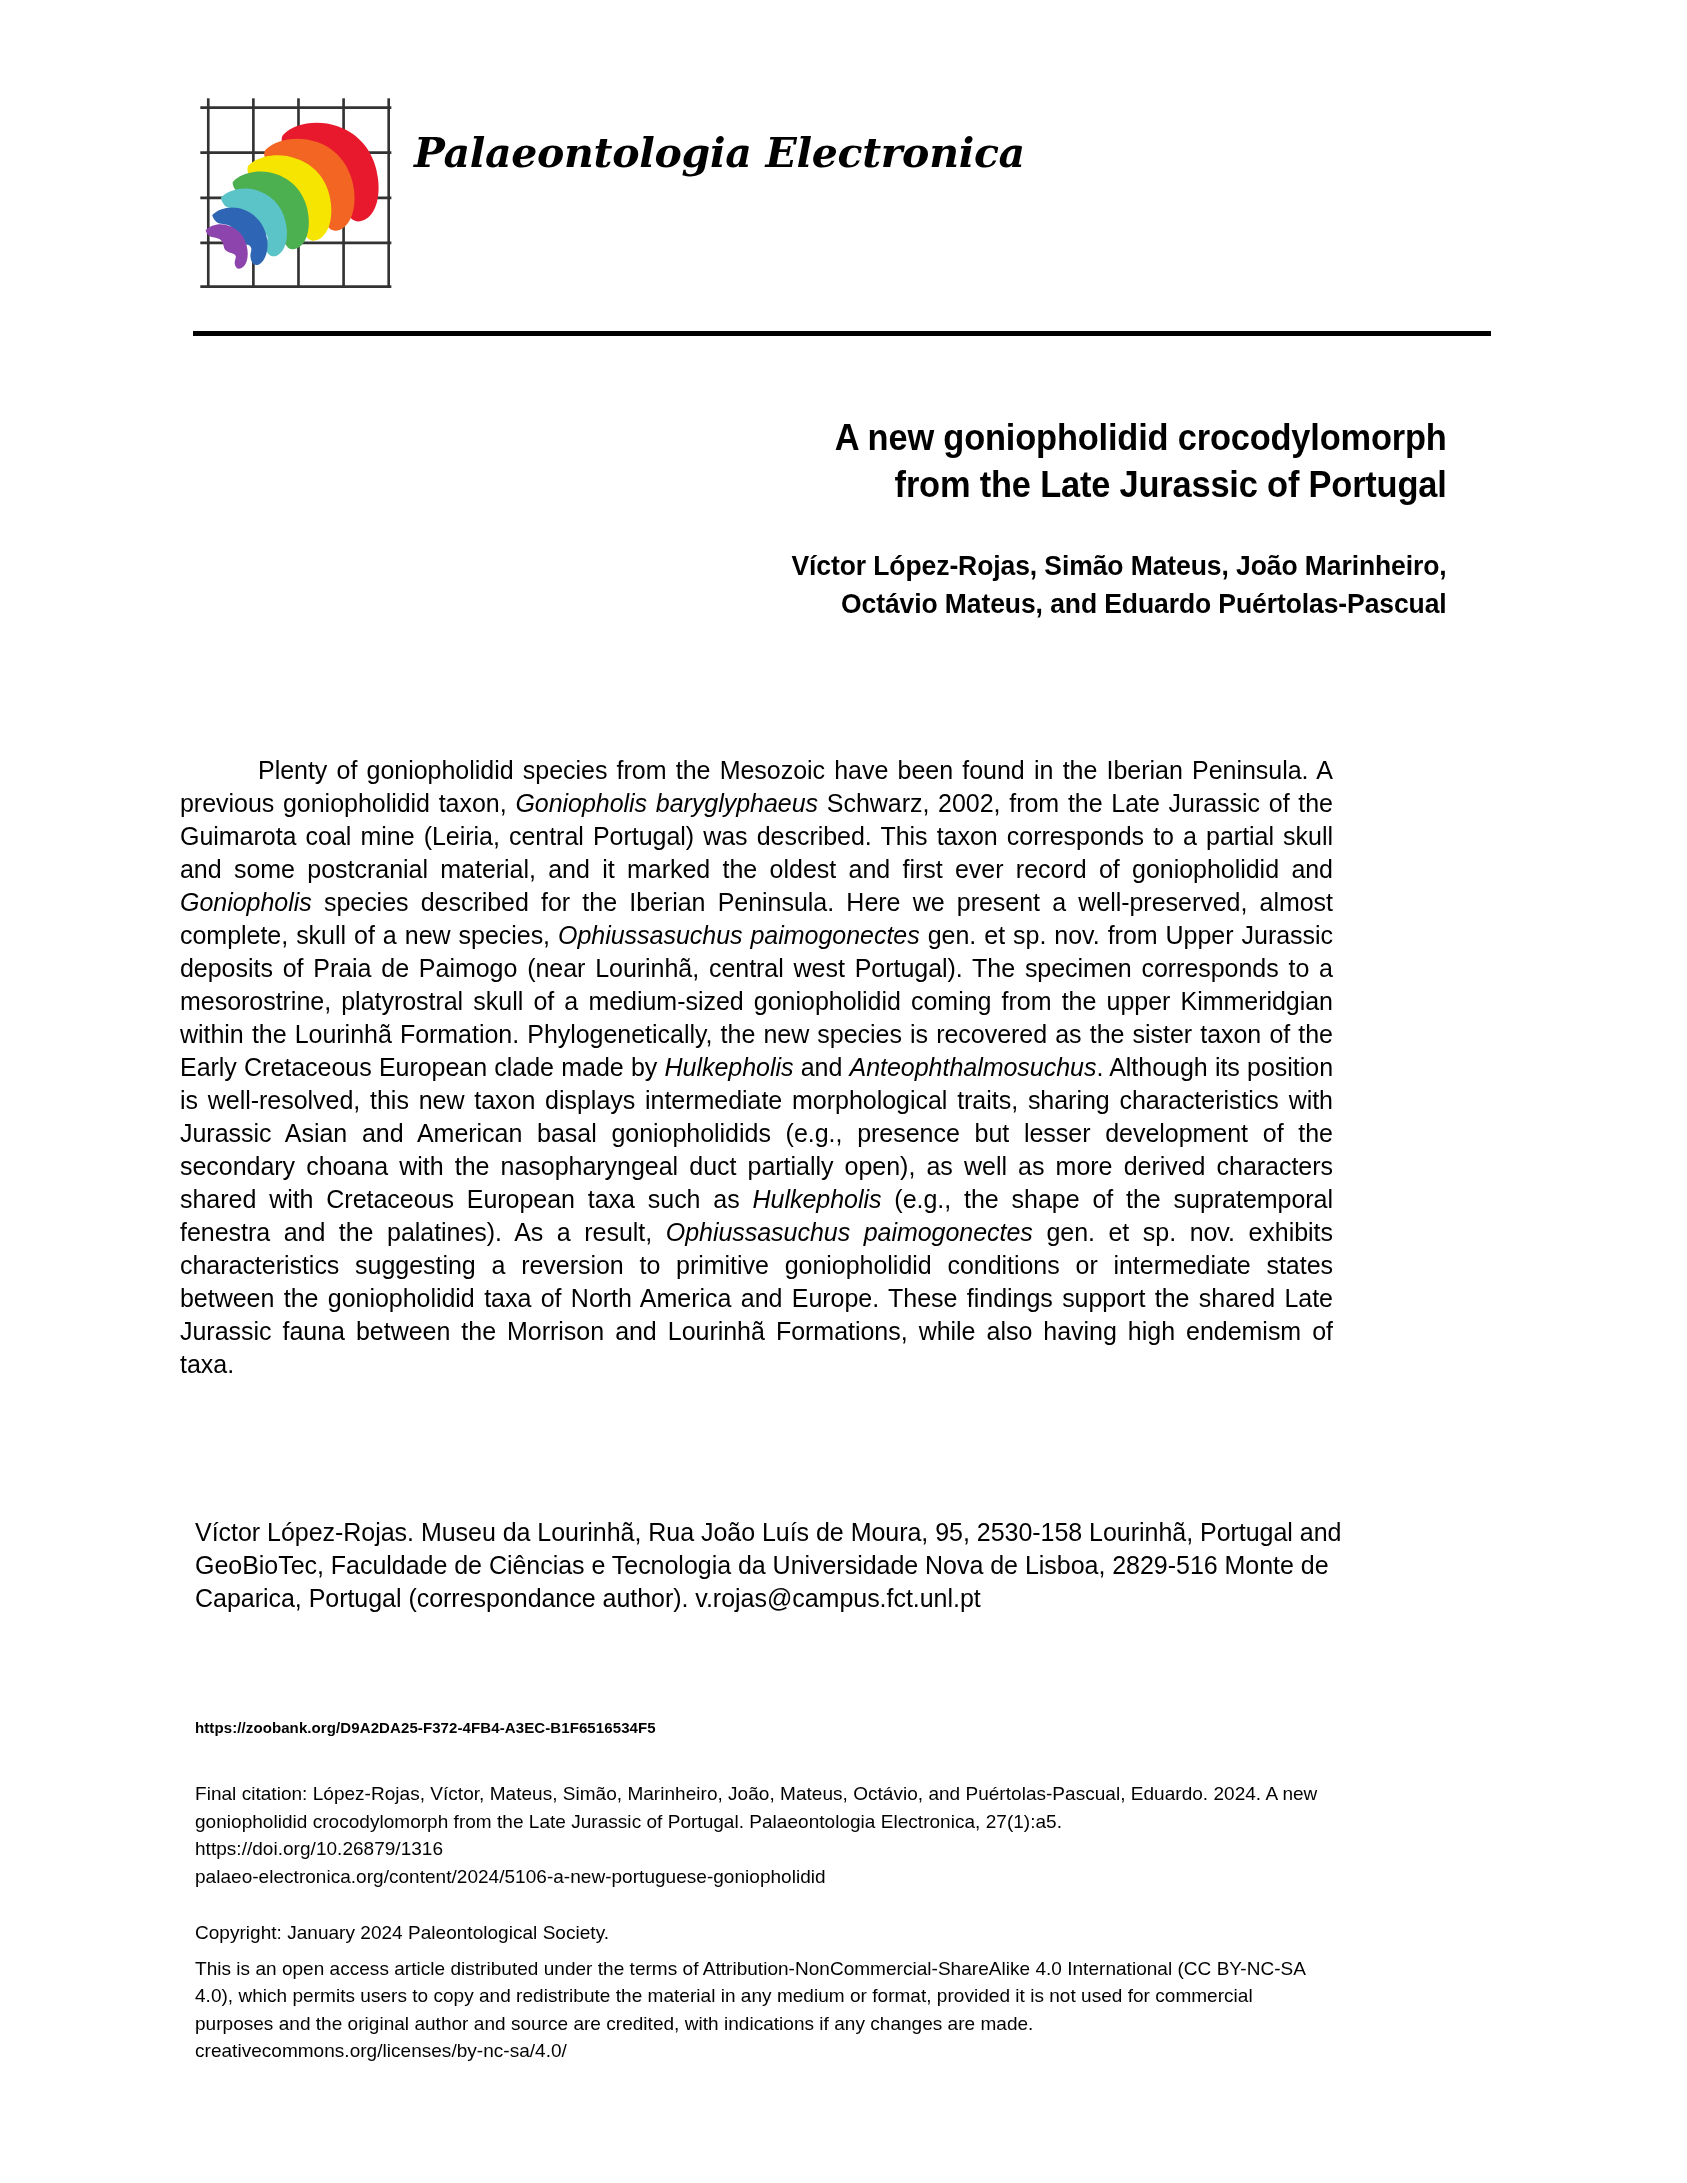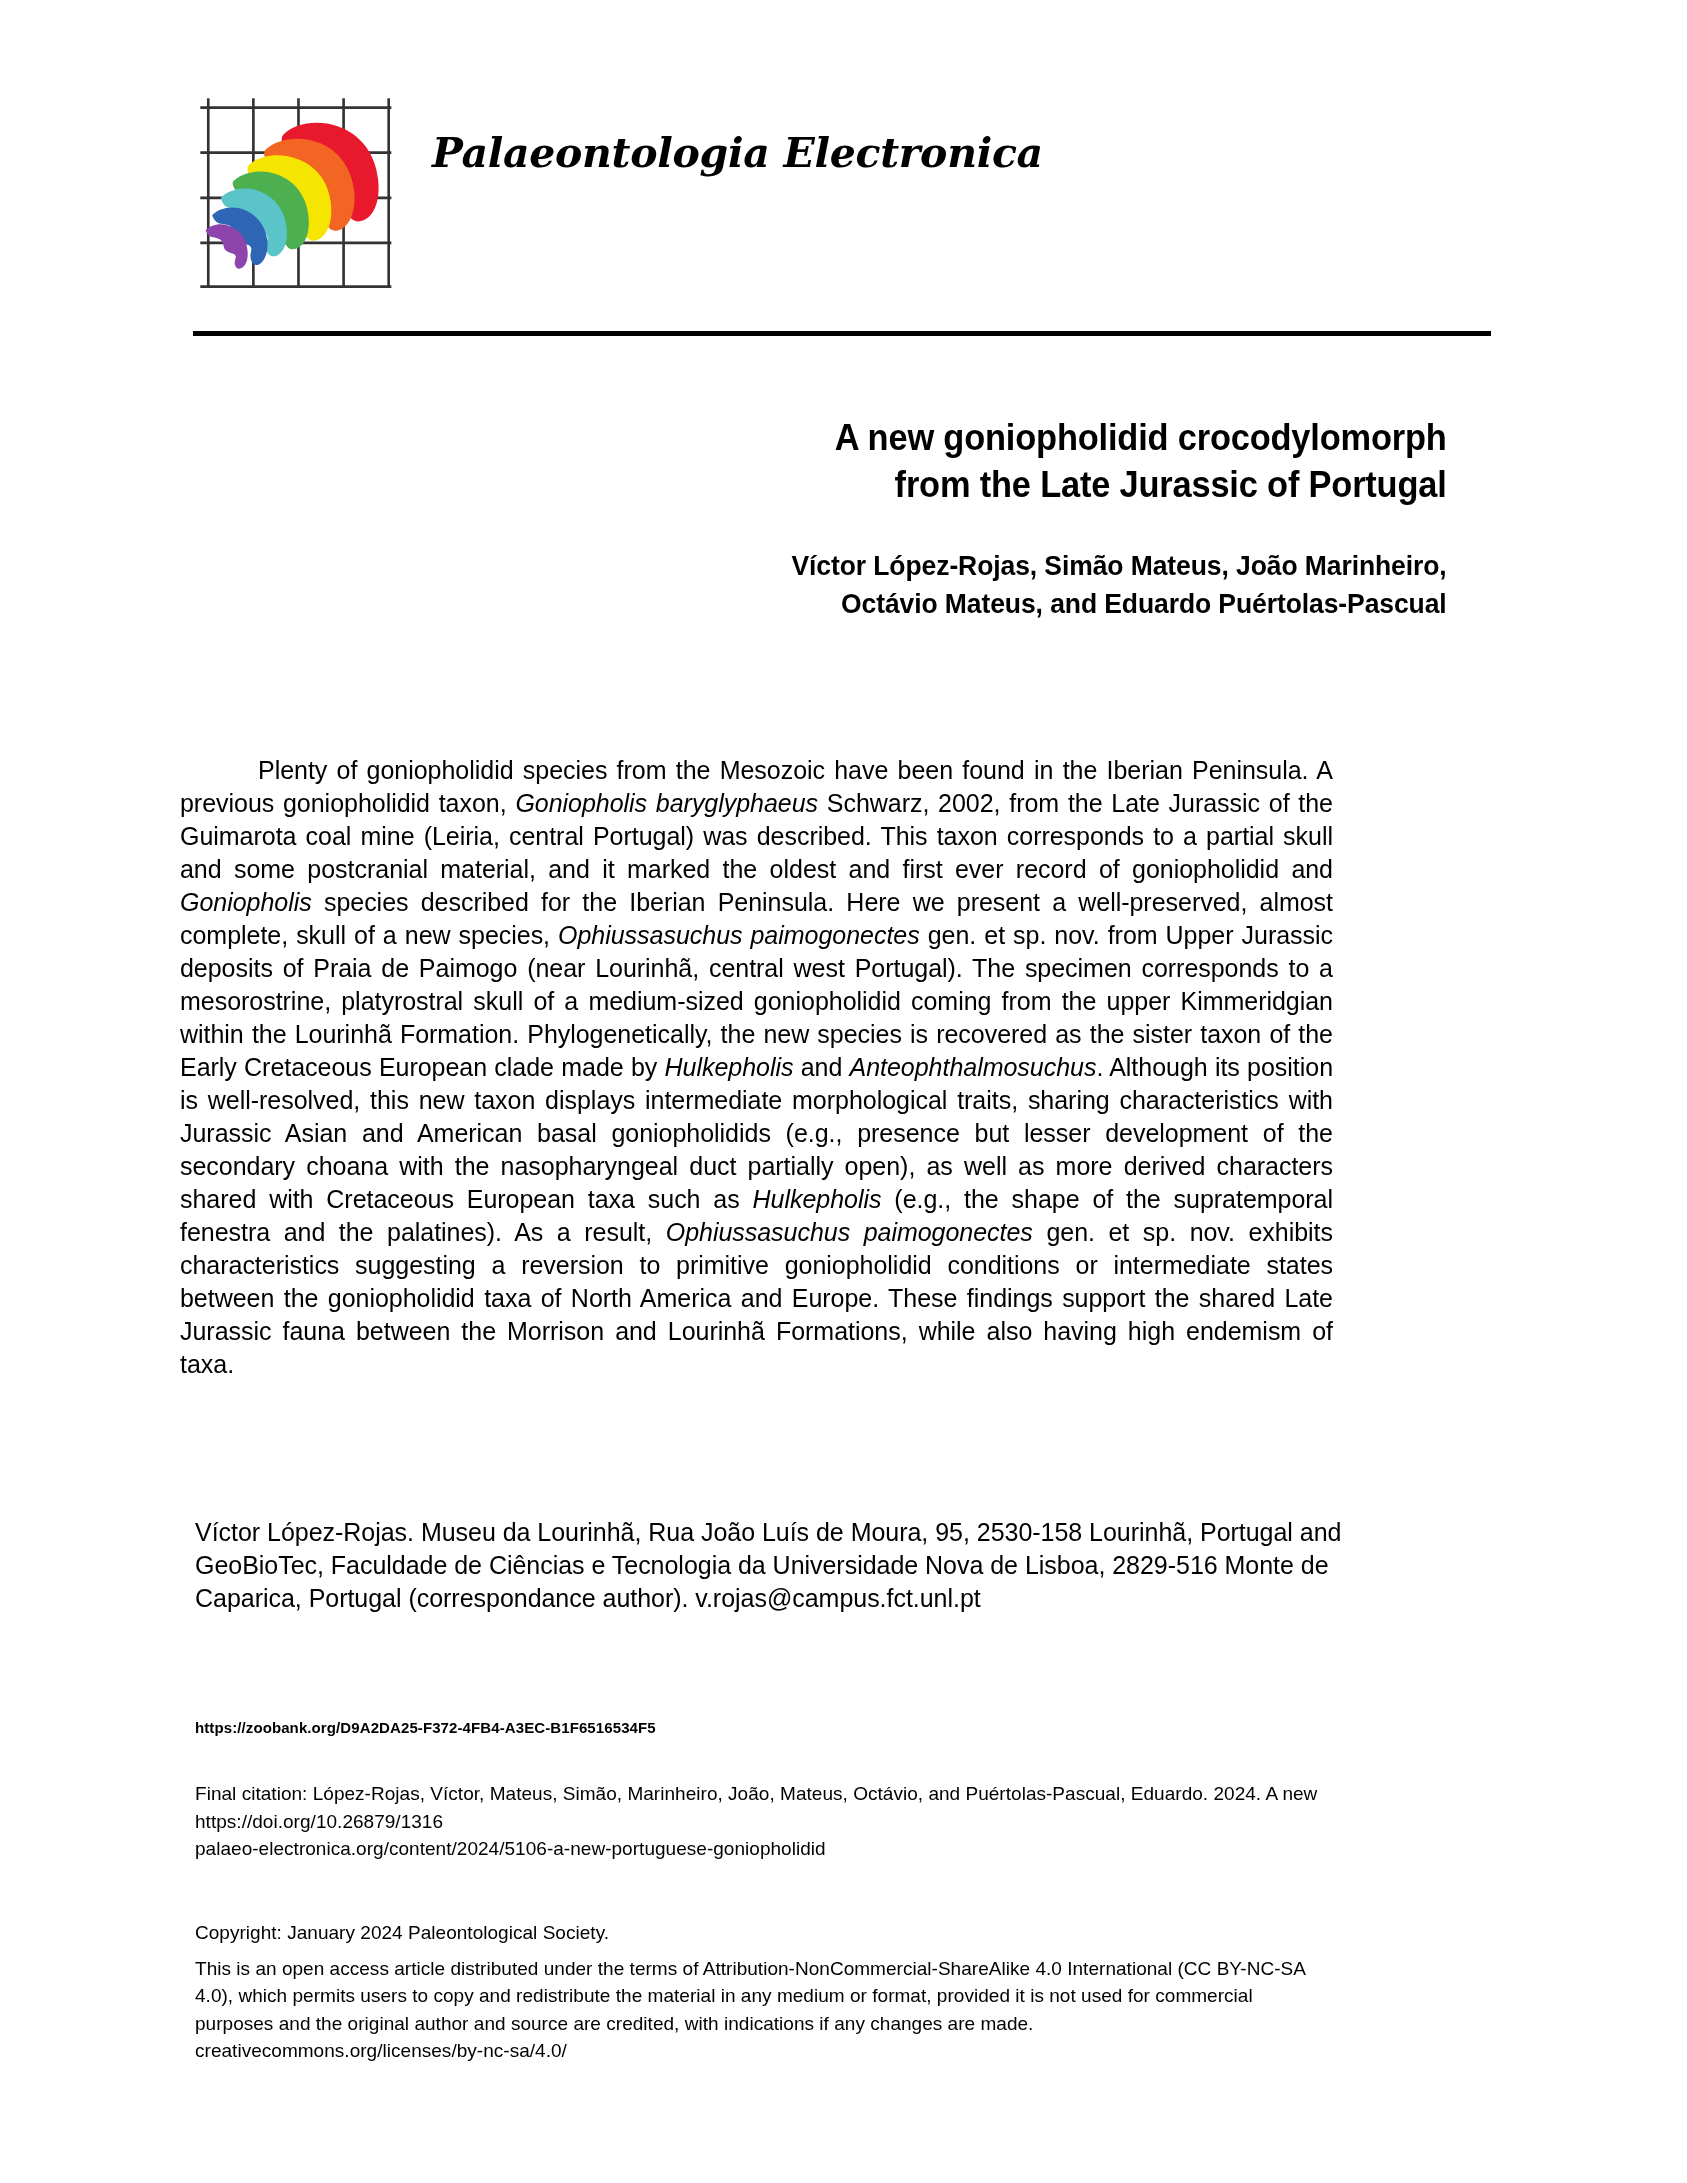--- a/index.html
+++ b/index.html
@@ -34,21 +34,21 @@
   }
   .logo-mark {
     position: relative;
     width: 199px;
     height: 199px;
     flex: 0 0 199px;
   }
   .logo-mark svg { display: block; width: 199px; height: 199px; }
 
   .masthead-text {
-    margin-left: 38px;
+    margin-left: 20px;
     padding-top: 40px;
   }
   .journal-name {
     font-family: "DejaVu Serif", serif;
     font-weight: bold;
     font-style: italic;
     font-size: 41px;
     letter-spacing: -0.3px;
     line-height: 1.0;
     white-space: nowrap;
@@ -249,20 +249,21 @@
   <div class="abstract-body">
     <span class="indent"></span><span>Plenty of goniopholidid species from the Mesozoic have been found in the Iberian Peninsula. A previous goniopholidid taxon, </span><i>Goniopholis baryglyphaeus</i><span> Schwarz, 2002, from the Late Jurassic of the Guimarota coal mine (Leiria, central Portugal) was described. This taxon corresponds to a partial skull and some postcranial material, and it marked the oldest and first ever record of goniopholidid and </span><i>Goniopholis</i><span> species described for the Iberian Peninsula. Here we present a well-preserved, almost complete, skull of a new species, </span><i>Ophiussasuchus paimogonectes</i><span> gen. et sp. nov. from Upper Jurassic deposits of Praia de Paimogo (near Lourinhã, central west Portugal). The specimen corresponds to a mesorostrine, platyrostral skull of a medium-sized goniopholidid coming from the upper Kimmeridgian within the Lourinhã Formation. Phylogenetically, the new species is recovered as the sister taxon of the Early Cretaceous European clade made by </span><i>Hulkepholis</i><span> and </span><i>Anteophthalmosuchus</i><span>. Although its position is well-resolved, this new taxon displays intermediate morphological traits, sharing characteristics with Jurassic Asian and American basal goniopholidids (e.g., presence but lesser development of the secondary choana with the nasopharyngeal duct partially open), as well as more derived characters shared with Cretaceous European taxa such as </span><i>Hulkepholis</i><span> (e.g., the shape of the supratemporal fenestra and the palatines). As a result, </span><i>Ophiussasuchus paimogonectes</i><span> gen. et sp. nov. exhibits characteristics suggesting a reversion to primitive goniopholidid conditions or intermediate states between the goniopholidid taxa of North America and Europe. These findings support the shared Late Jurassic fauna between the Morrison and Lourinhã Formations, while also having high endemism of taxa.</span>
   </div>
 
   <div class="affiliation">Víctor López-Rojas. Museu da Lourinhã, Rua João Luís de Moura, 95, 2530-158 Lourinhã, Portugal and GeoBioTec, Faculdade de Ciências e Tecnologia da Universidade Nova de Lisboa, 2829-516 Monte de Caparica, Portugal (correspondance author). v.rojas@campus.fct.unl.pt</div>
 
   <div class="zoobank">https://zoobank.org/D9A2DA25-F372-4FB4-A3EC-B1F6516534F5</div>
 
   <div class="citation">
     <span class="line">Final citation: López-Rojas, Víctor, Mateus, Simão, Marinheiro, João, Mateus, Octávio, and Puértolas-Pascual, Eduardo. 2024. A new</span>
+    <span class="line">goniopholidid crocodylomorph from the Late Jurassic of Portugal. Palaeontologia Electronica, 27(1):a5.</span>
     <span class="line">https://doi.org/10.26879/1316</span>
     <span class="line">palaeo-electronica.org/content/2024/5106-a-new-portuguese-goniopholidid</span>
   </div>
 
   <div class="copyright">
     <span class="line">Copyright: January 2024 Paleontological Society.</span>
     <div class="spacer-line"></div>
     <span class="line">This is an open access article distributed under the terms of Attribution-NonCommercial-ShareAlike 4.0 International (CC BY-NC-SA</span>
     <span class="line">4.0), which permits users to copy and redistribute the material in any medium or format, provided it is not used for commercial</span>
     <span class="line">purposes and the original author and source are credited, with indications if any changes are made.</span>

